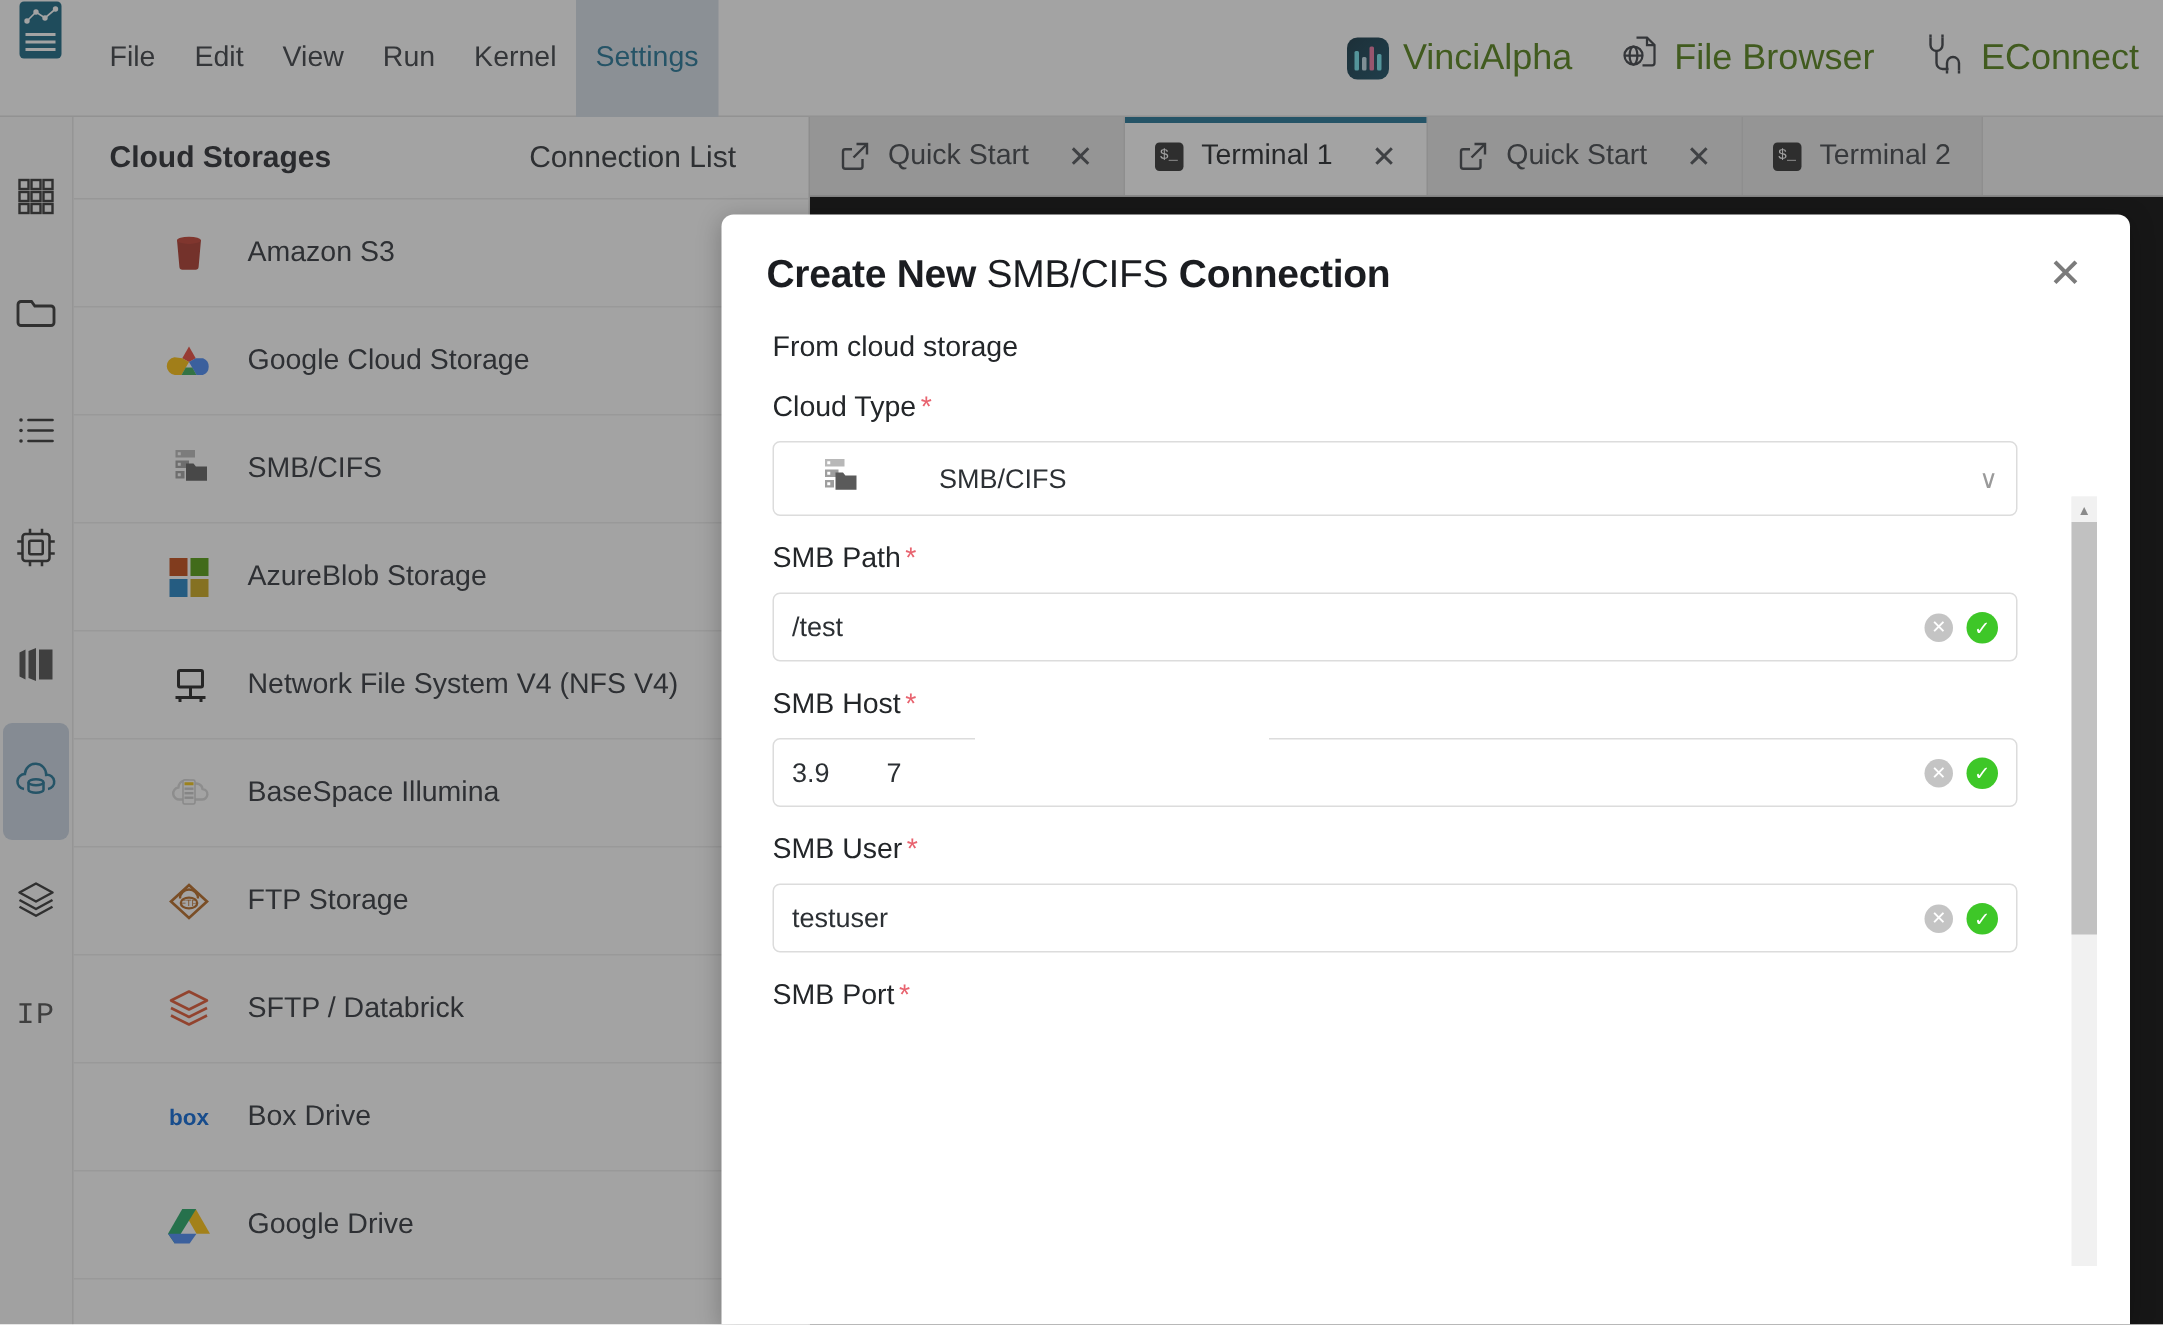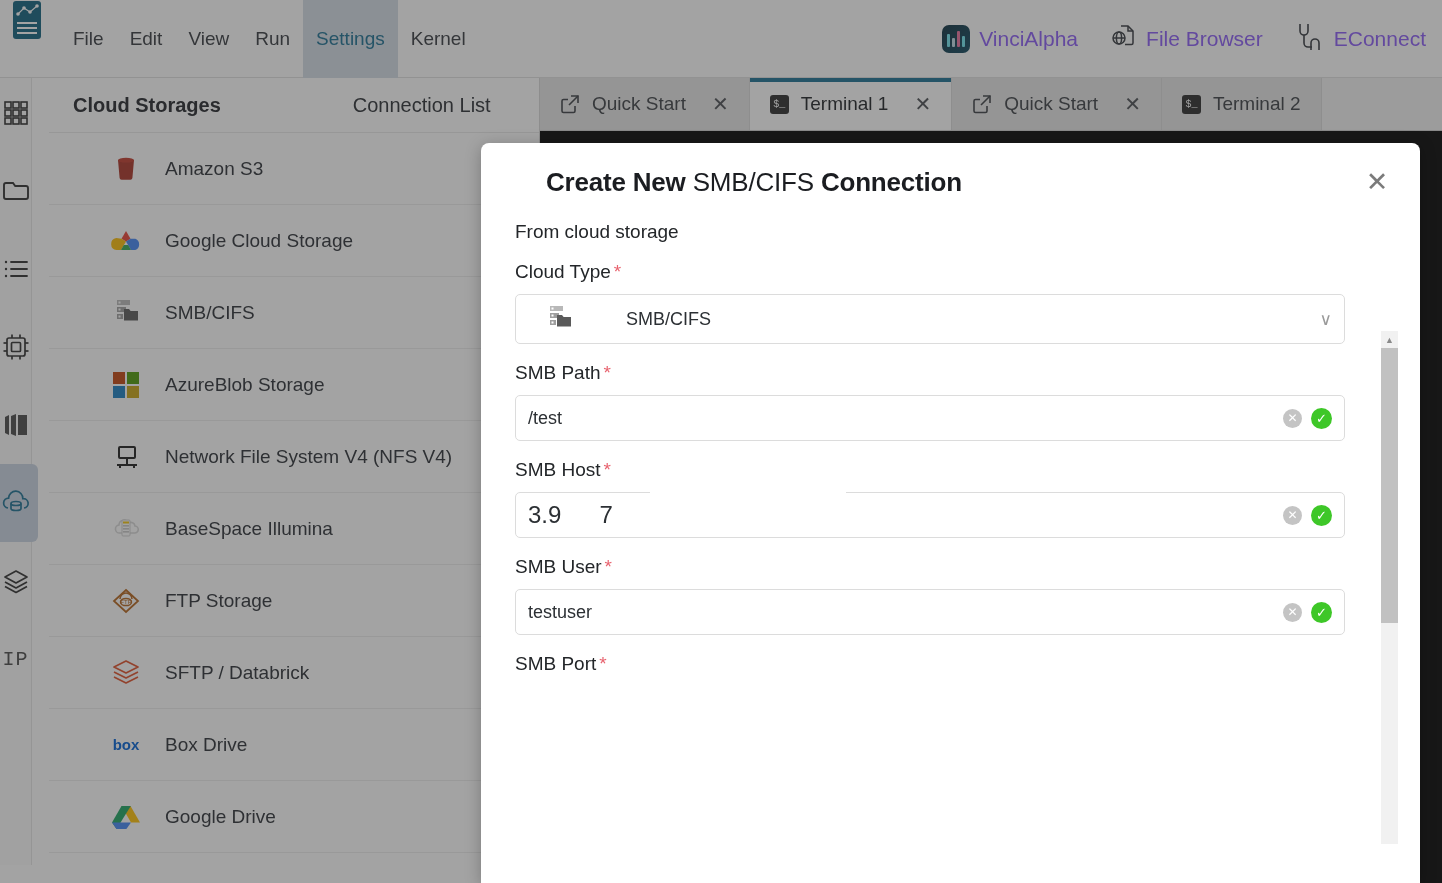--- a/index.html
+++ b/index.html
@@ -24,32 +24,32 @@
   .jlogo svg { display:block; }
   .menu-item {
     font-size: 19px; color: #35393f; padding: 0 13px; height: 78px;
     display: flex; align-items: center; cursor: default; white-space: nowrap;
   }
   .menu-item.active { background: #d4dce5; color: #1b6f92; }
   .menu-spacer { flex: 1 1 auto; }
   .topright { display: flex; align-items: center; height: 78px; }
   .topright-item {
     display: flex; align-items: center; gap: 9px; padding: 0 16px; height: 78px;
-    font-size: 21px; color: #8b5cf6; white-space: nowrap;
+    font-size: 24px; color: #4d7c0f; white-space: nowrap;
   }
   .va-logo {
     width: 28px; height: 28px; border-radius: 7px;
     background: linear-gradient(135deg,#0b2e3e 0%,#10485f 100%);
     display: flex; align-items: flex-end; justify-content: center; gap: 2px; padding-bottom: 6px;
   }
   .va-bar { width: 3px; background: #4fd0e0; border-radius: 1px; }
 
   
   .rail {
-    position: absolute; left: 0; top: 60px; width: 32px; height: 805px;
+    position: absolute; left: 0; top: 78px; width: 49px; height: 805px;
     background: #fcfcfc; border-right: 1px solid #e5e5e5;
     display: flex; flex-direction: column; align-items: center; padding-top: 14px;
   }
   .rail-btn {
     width: 49px; height: 78px; display: flex; align-items: center; justify-content: center;
     color: #2e2e2e;
   }
   .rail-btn.active { background: #c9d4e2; border-radius: 6px; width: 44px; color: #1b6f92; }
   .rail-ip { font-family: "Liberation Mono", monospace; font-size: 20px; color: #4a4a4a; letter-spacing: 1px;}
 
@@ -102,21 +102,21 @@
   
   #dim { position: absolute; inset: 0; background: rgba(50,50,50,0.45); }
 
   
   .modal {
     position: absolute; left: 481px; top: 143px; width: 939px; height: 740px;
     background: #ffffff; border-radius: 8px 8px 0 0;
     box-shadow: 0 3px 16px rgba(0,0,0,0.25);
     display: flex; flex-direction: column; overflow: hidden;
   }
-  .modal-head { padding: 24px 34px 0 30px; position: relative; margin-left: 35px; }
+  .modal-head { padding: 24px 34px 0 30px; position: relative; }
   .modal-title { font-size: 26px; font-weight: bold; color: #1b1d21; letter-spacing: -0.2px;}
   .modal-title .soft { font-weight: 400; }
   .modal-close {
     position: absolute; right: 26px; top: 22px; width: 34px; height: 34px;
     display: flex; align-items: center; justify-content: center; color: #7b7b7b; font-size: 27px;
   }
   .modal-sub { font-size: 19px; color: #232629; padding: 23px 34px 0 34px; }
 
   .modal-body {
     position: relative; flex: 1 1 auto; padding: 18px 34px 0 34px; overflow: hidden;
@@ -136,21 +136,21 @@
   .clr-ico {
     width: 19px; height: 19px; border-radius: 50%; background: #c4c4c4; color: #fff;
     font-size: 12px; display: flex; align-items: center; justify-content: center;
   }
   .ok-ico {
     width: 21px; height: 21px; border-radius: 50%; background: #3ec728; color: #fff;
     font-size: 13px; display: flex; align-items: center; justify-content: center;
   }
   .smb-ico { display:flex; align-items:center; }
   
-  .host-val { display: flex; align-items: flex-start; font-size: 24px; color: #2c3034; }
+  .host-val { display: flex; align-items: flex-start; font-size: 18px; color: #2c3034; }
   .host-a { }
   .host-gap { display:inline-block; width: 38px; }
   .redact-top {
     position: absolute; left: 134px; top: -1px; width: 196px; height: 3px; background: #ffffff;
   }
   .cut-label { font-size: 19px; color: #232629; }
 
   
   .sbar {
     position: absolute; right: 22px; top: 88px; width: 17px; height: 513px;
@@ -411,22 +411,22 @@
             <circle cx="14" cy="8" r="1.8" fill="#fff"></circle>
           <circle cx="20" cy="12" r="1.8" fill="#fff"></circle>
             <circle cx="27" cy="6" r="1.8" fill="#fff"></circle>
         </svg>
       </div>
       <div id="menu-items" style="display:flex;align-items:stretch;height:78px;">
           <div class="menu-item">File</div>
           <div class="menu-item">Edit</div>
           <div class="menu-item">View</div>
           <div class="menu-item">Run</div>
+          <div class="menu-item">Kernel</div>
           <div class="menu-item active">Settings</div>
-          <div class="menu-item">Kernel</div>
         </div>
       <div class="menu-spacer"></div>
       <div class="topright">
         <div class="topright-item">
           <span class="va-logo">
             <span class="va-bar" style="height:13px;background:#6fe3ef"></span>
             <span class="va-bar" style="height:9px;background:#bdd9e6"></span>
             <span class="va-bar" style="height:16px;background:#e9719f"></span>
             <span class="va-bar" style="height:11px;background:#6fe3ef"></span>
           </span>

